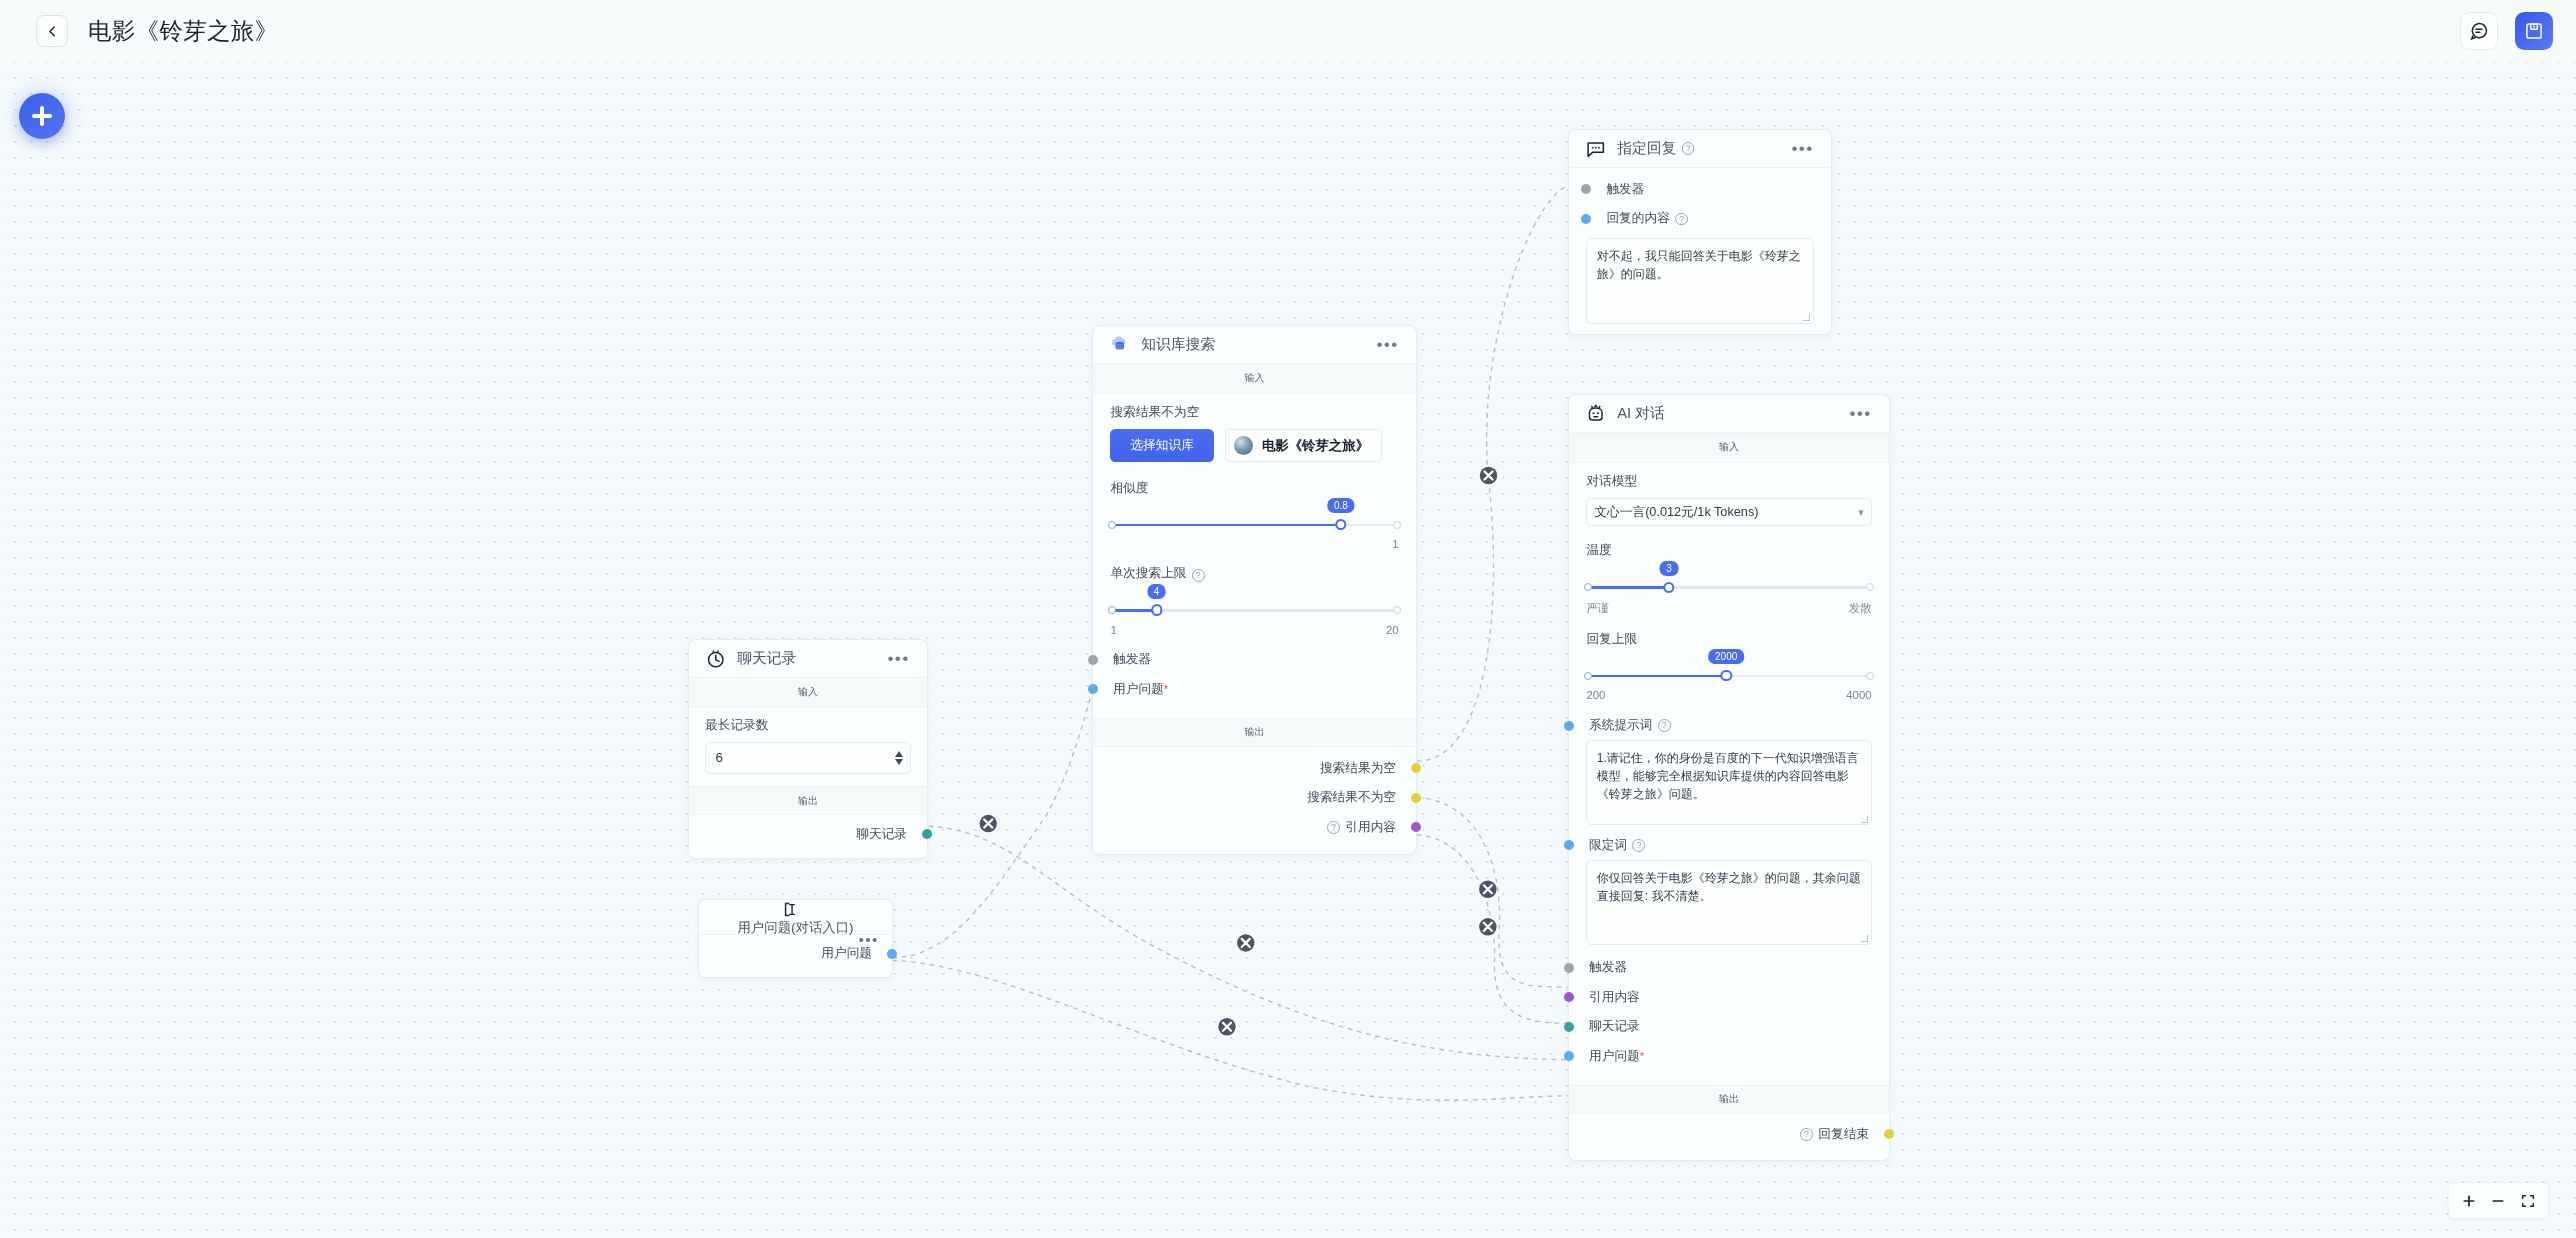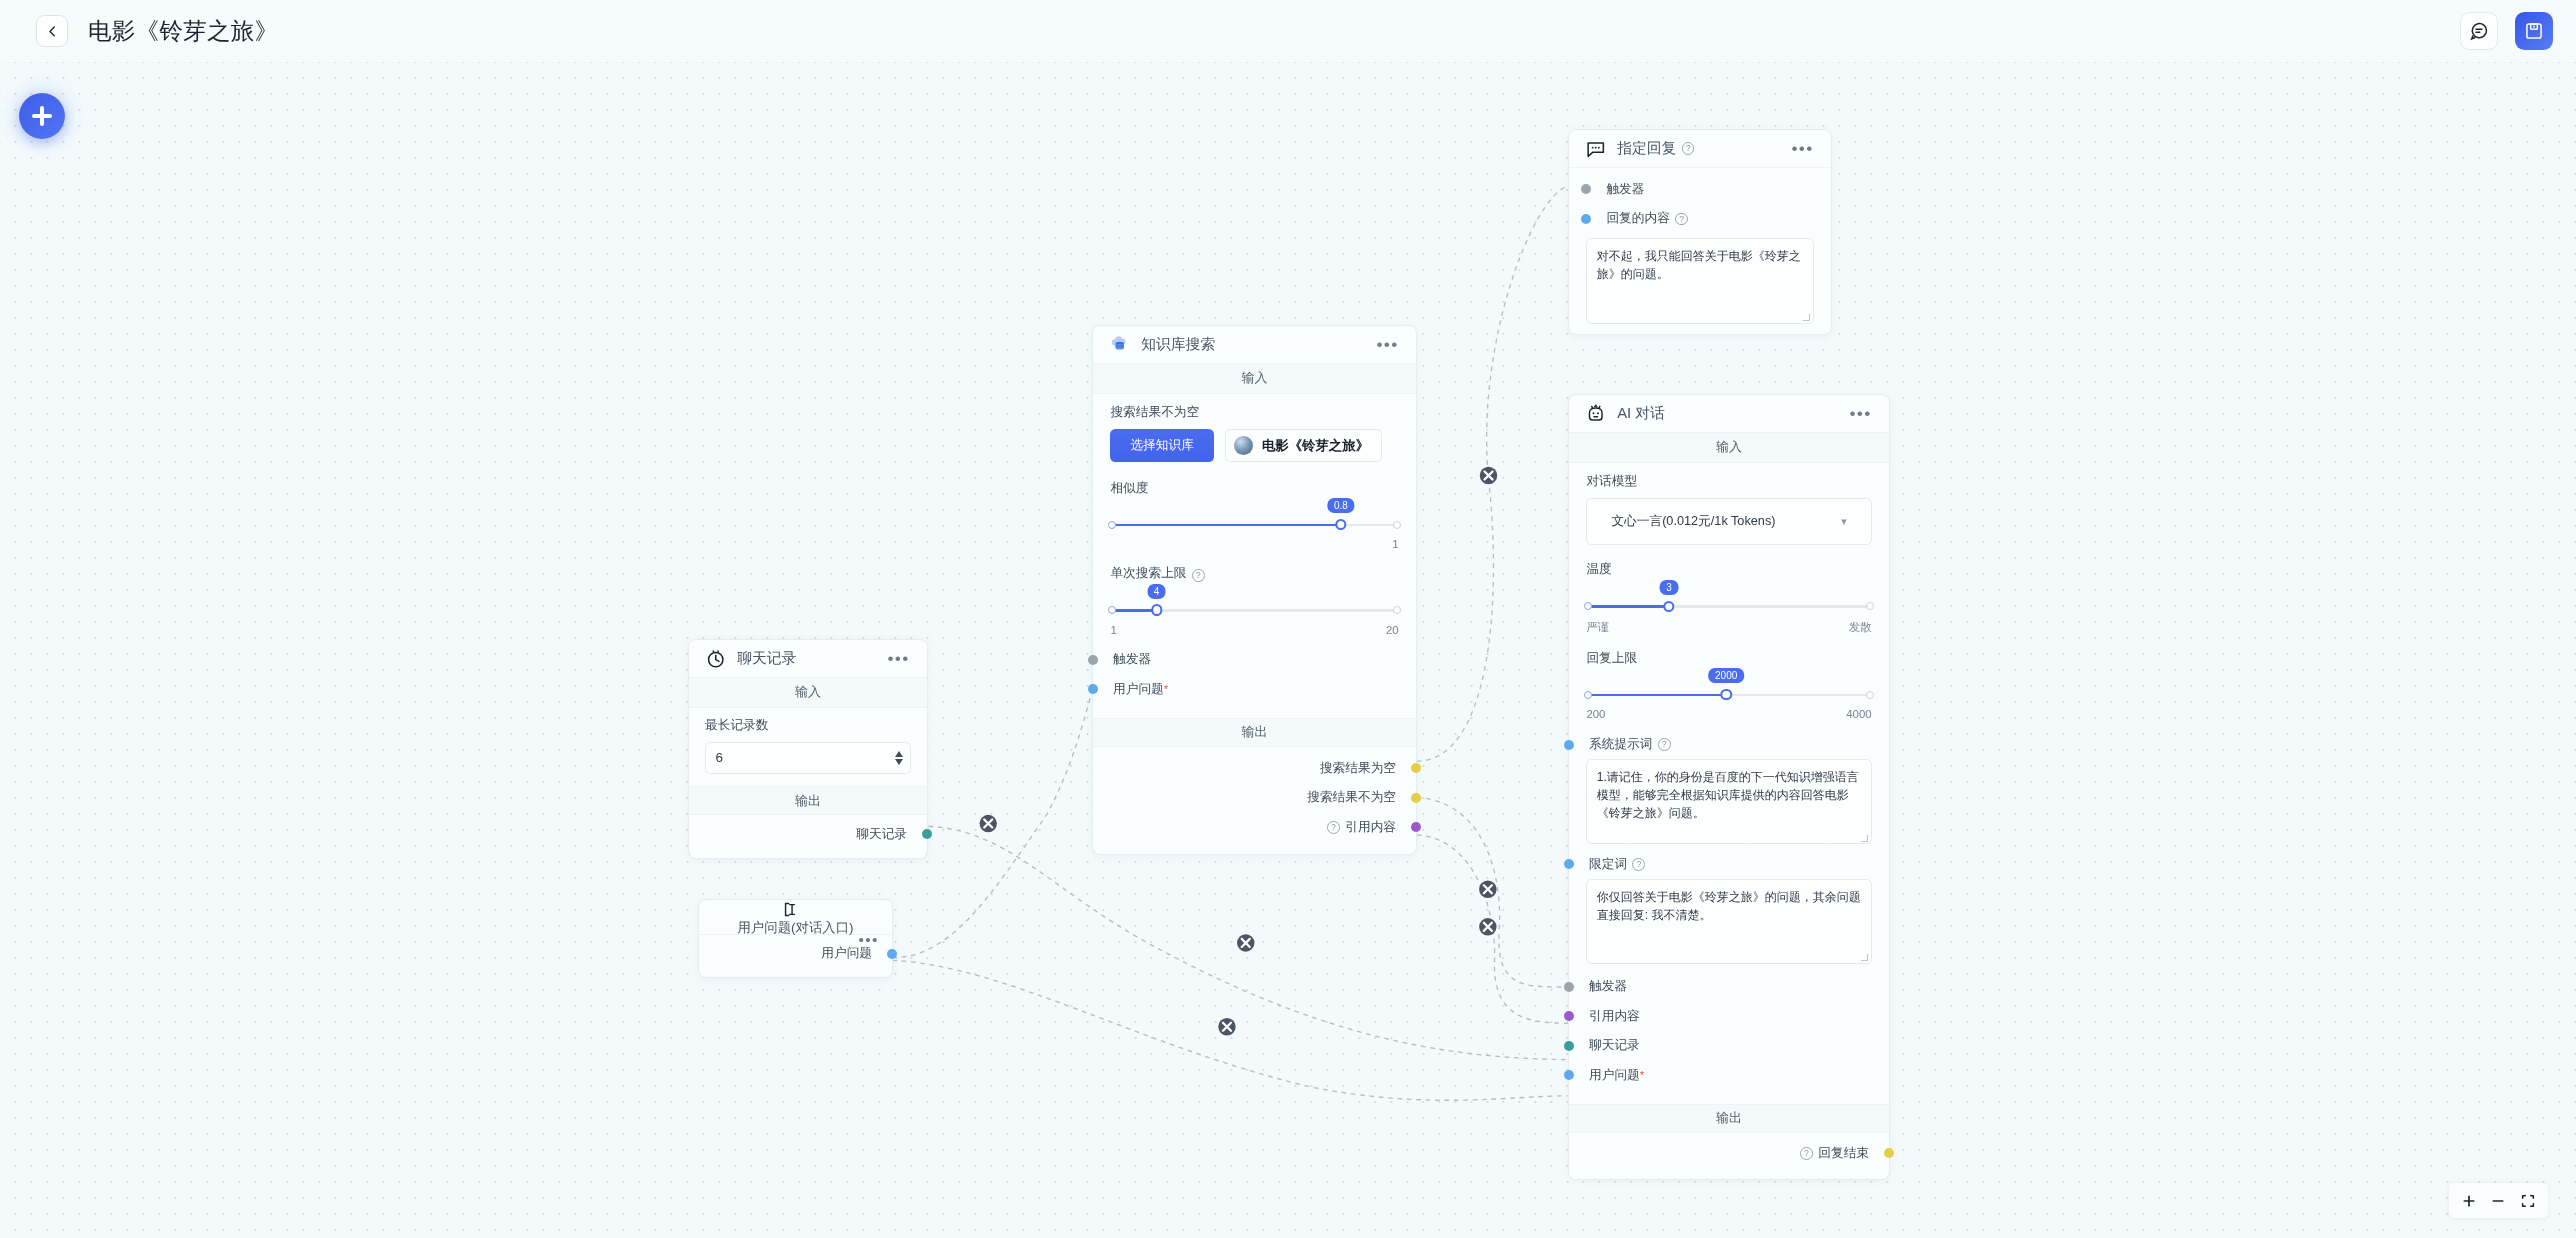--- a/index.html
+++ b/index.html
@@ -90,21 +90,21 @@
     border: 1px solid #9aa6b4; border-radius: 50%;
     font-size: 8.7px; line-height: 10.7px; text-align: center; color: #8a96a4;
   }
   .dots {
     margin-left: auto; letter-spacing: 1.3px; color: #6f7b8a;
     font-size: 17.4px; line-height: 6.7px; cursor: pointer; user-select: none;
   }
   .section-bar {
     height: 29.5px; display: flex; align-items: center; justify-content: center;
     background: #f4f9fa; border-bottom: 1px solid #eef4f6;
-    font-size: 13px; color: #55616f;
+    font-size: 10px; color: #55616f;
   }
   .sec-body { padding: 10.7px 17.4px 13.4px; }
   .field-label { font-size: 12.7px; color: #3f4b59; margin-bottom: 8px; display:flex; align-items:center;}
 
   
   .port-row {
     position: relative; height: 29.5px; display: flex; align-items: center;
     padding-left: 20px; font-size: 12.7px; color: #3f4b59;
   }
   .port-row.out { justify-content: flex-end; padding-left: 0; padding-right: 20px; }
@@ -156,23 +156,23 @@
   .ta-res { position: relative; }
   .ta-res::after {
     content: ""; position: absolute; right: 3.4px; bottom: 2.7px;
     width: 6px; height: 6px;
     border-right: 1px solid #b9c4cc; border-bottom: 1px solid #b9c4cc;
     transform: skew(-0deg);
   }
 
   
   .select {
-    width: 100%; height: 47px; border: 1px solid #e0eaef; border-radius: 5.4px;
+    width: 100%; height: 28px; border: 1px solid #e0eaef; border-radius: 5.4px;
     background: #fdffff; display: flex; align-items: center;
-    padding: 0 24px; font-size: 12.7px; color: #2d3947; cursor: pointer;
+    padding: 0 7px; font-size: 12.7px; color: #2d3947; cursor: pointer;
   }
   .chev { margin-left: auto; color: #8b97a4; font-size: 10.7px; }
 
   
   .stepper {
     width: 100%; height: 32px; border: 1px solid #e0eaef; border-radius: 5.4px;
     background: #fdffff; display: flex; align-items: center;
     padding: 0 6.7px 0 9.4px; font-size: 13.4px; color: #2d3947;
   }
   .arrows { margin-left: auto; display: flex; flex-direction: column; gap: 2px; cursor: pointer; }

